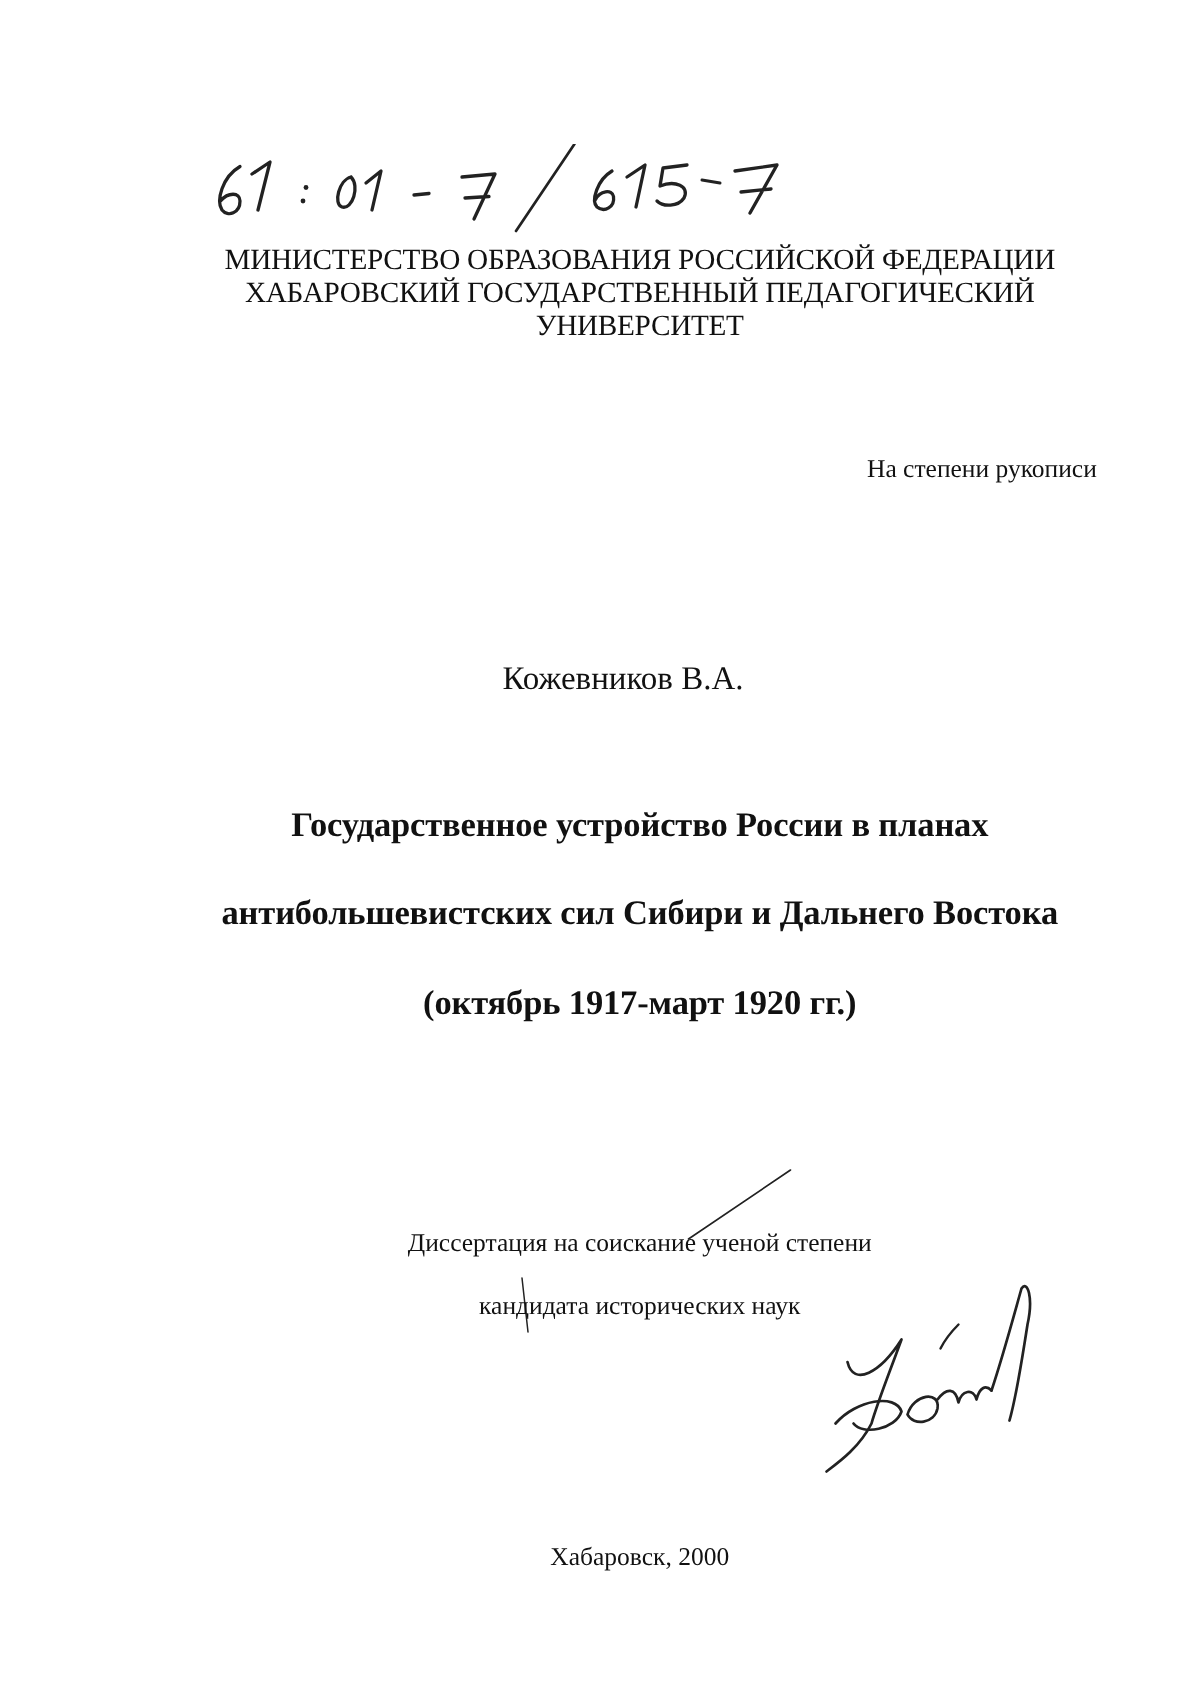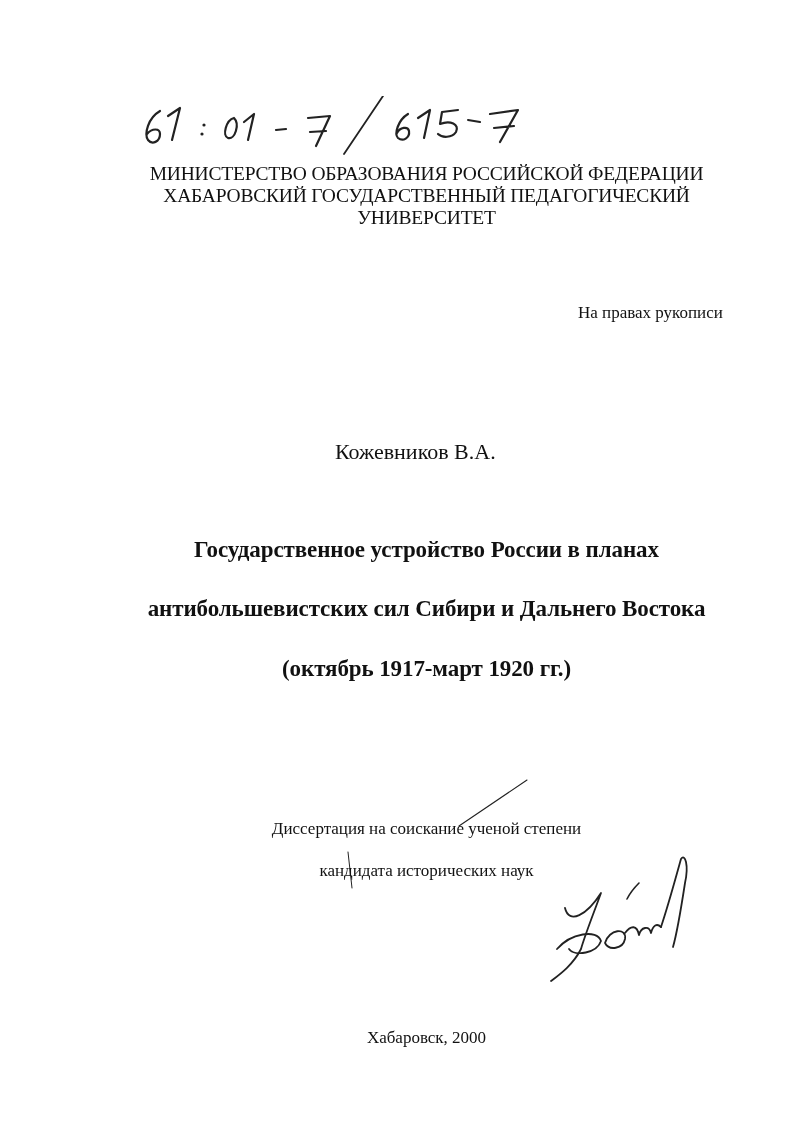--- a/index.html
+++ b/index.html
@@ -118,21 +118,21 @@
 
     <path class="pen-stroke" stroke-width="2.2" d="M352 18 L380 14 L362 46 M356 32 L376 30"></path>
   </svg>
 
   <div class="header-block">
     <div>МИНИСТЕРСТВО ОБРАЗОВАНИЯ РОССИЙСКОЙ ФЕДЕРАЦИИ</div>
     <div>ХАБАРОВСКИЙ ГОСУДАРСТВЕННЫЙ ПЕДАГОГИЧЕСКИЙ</div>
     <div>УНИВЕРСИТЕТ</div>
   </div>
 
-  <div class="rights-note">На правах рукописи</div>
+  <div class="rights-note">На степени рукописи</div>
 
   <div class="author">Кожевников В.А.</div>
 
   <div>
     <div class="title-line" style="top:537px;">Государственное устройство России в планах</div>
     <div class="title-line" style="top:596px;">антибольшевистских сил Сибири и Дальнего Востока</div>
     <div class="title-line" style="top:656px;">(октябрь 1917-март 1920 гг.)</div>
   </div>
 
   <svg class="abs" style="left:455px;top:778px;width:80px;height:50px;" viewBox="0 0 80 50">

